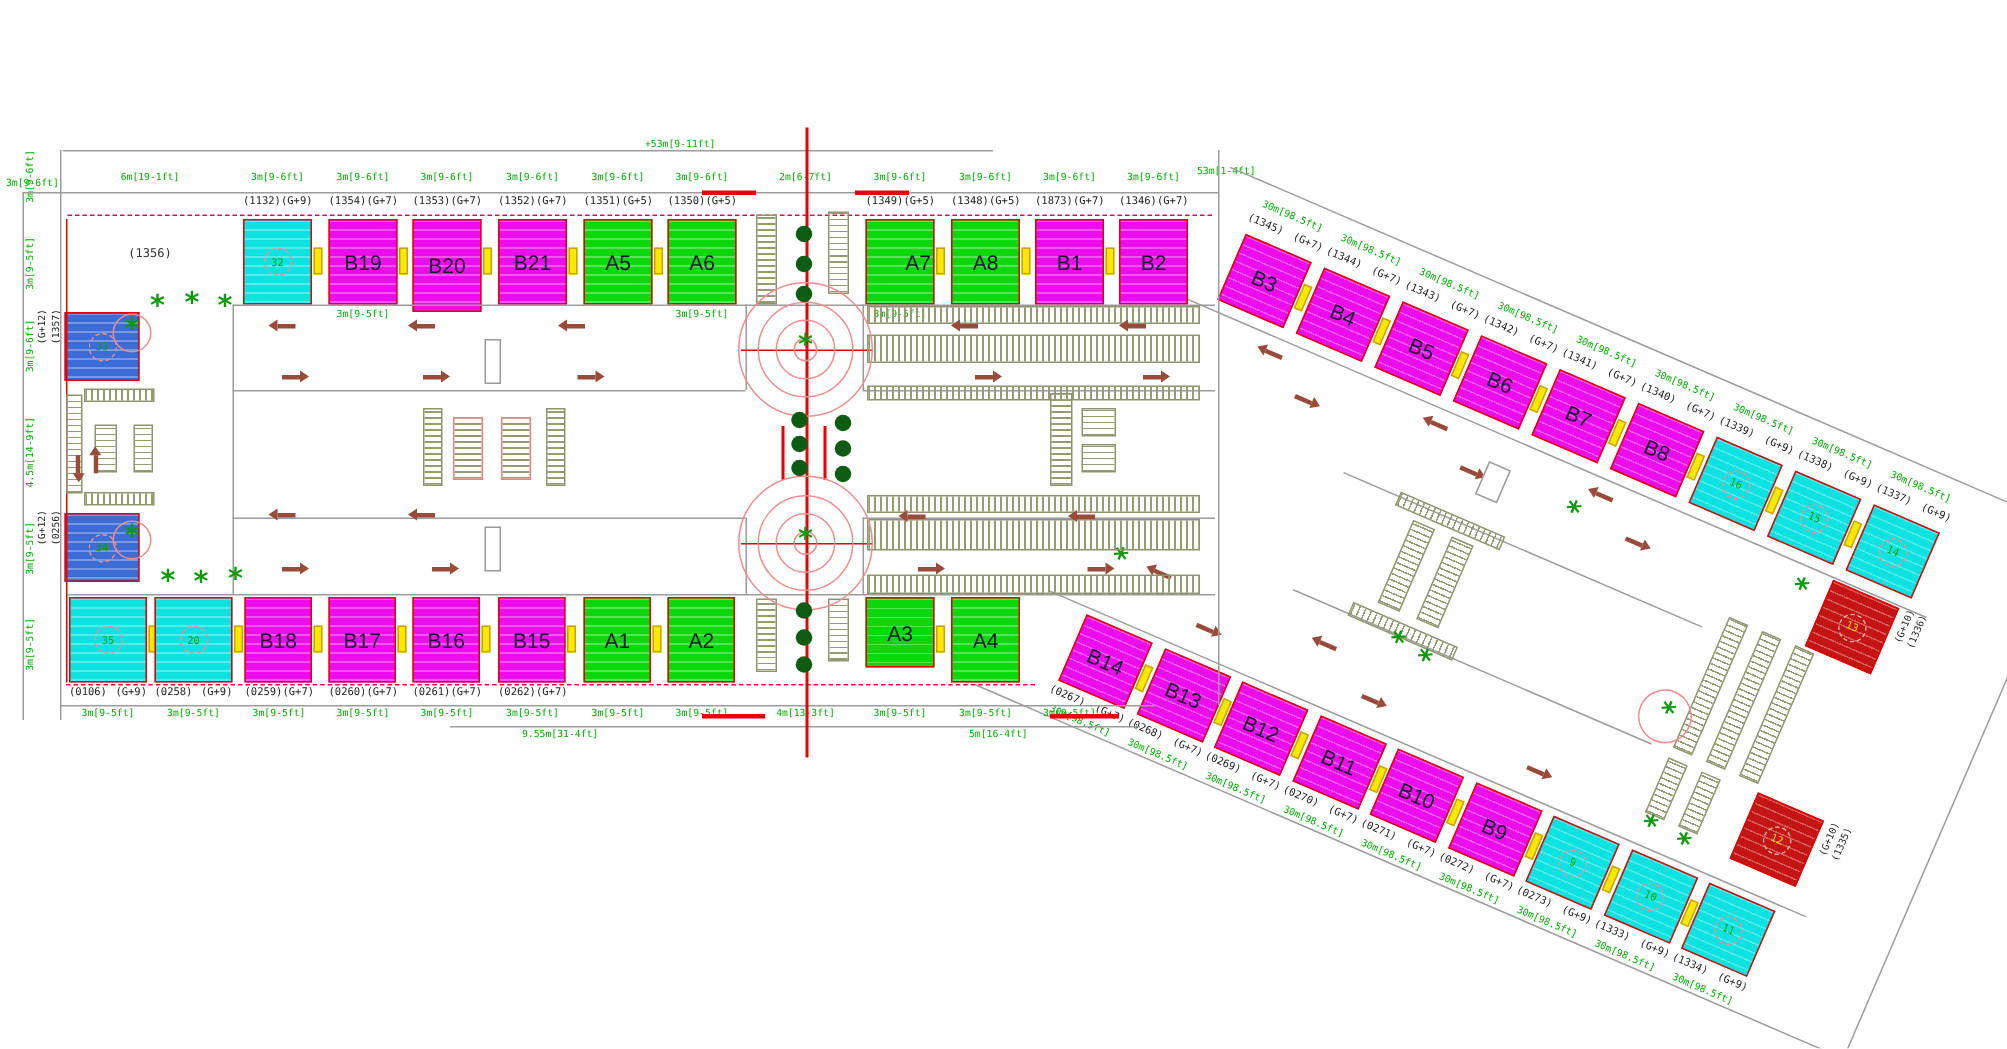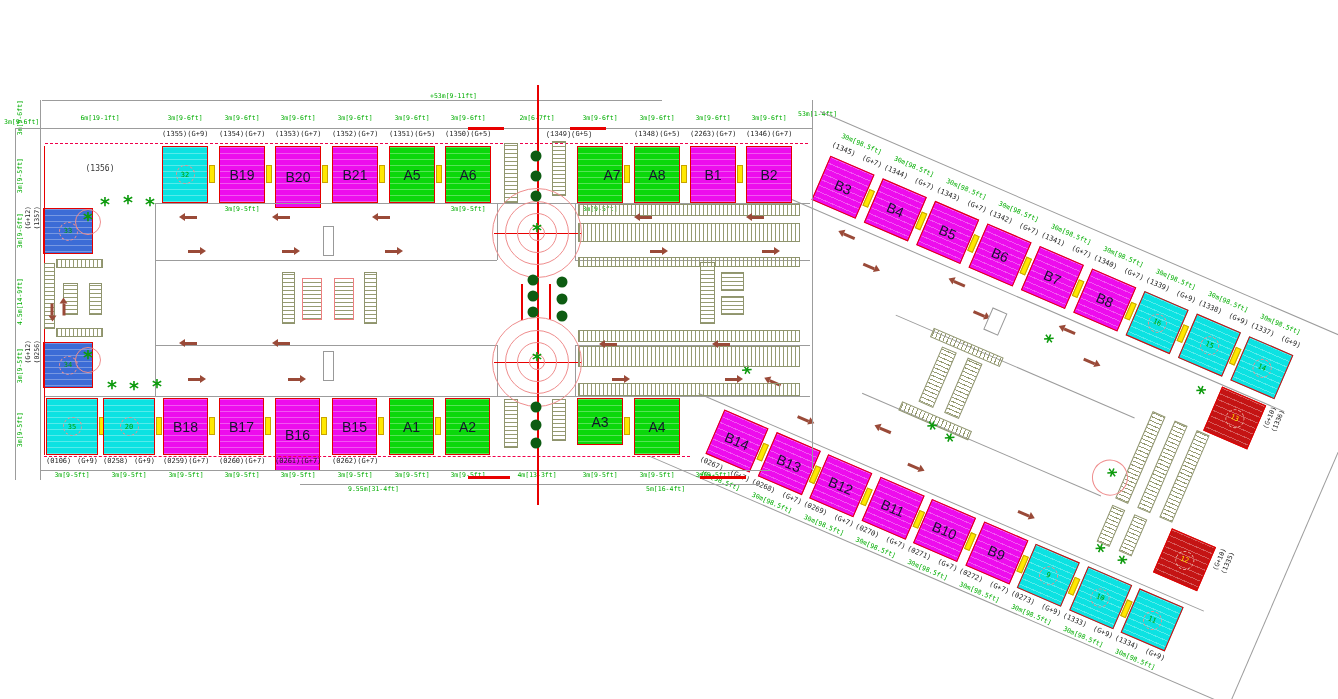--- a/index.html
+++ b/index.html
@@ -266,21 +266,21 @@
       <div class="palm" style="left: 455px; top: 272px;">*</div>
       <div class="palm" style="left: 460px; top: 85px;">*</div>
       <div class="planter" style="left: 236px; top: 86px; width: 16px; height: 24px;"></div>
       <div class="pring" style="left: 393px; top: 178px; width: 36px; height: 36px;"></div>
       <div class="palm" style="left: 411px; top: 196px;">*</div>
     </div>
 <div class="blk" style="left: 162px; top: 146px; width: 46px; height: 57px; background: repeating-linear-gradient(rgba(255, 255, 255, 0.3) 0px, rgba(255, 255, 255, 0.3) 1px, transparent 1px, transparent 6px) rgb(12, 226, 226);">
       <div class="circ">32</div>
     </div>
     <div class="lbl" style="left: 162px; top: 130px; width: 46px;">
-      <div>(1355)</div>
+      <div>(1132)</div>
       <div>(G+9)</div>
     </div>
     <div class="tab" style="left: 209px; top: 165px;"></div>
     <div class="blk" style="left: 219px; top: 146px; width: 46px; height: 57px; background: repeating-linear-gradient(rgba(255, 255, 255, 0.3) 0px, rgba(255, 255, 255, 0.3) 1px, transparent 1px, transparent 6px) rgb(237, 12, 237);">
       <div style="font: inherit;">B19</div>
     </div>
     <div class="lbl" style="left: 219px; top: 130px; width: 46px;">
       <div>(1354)</div>
       <div>(G+7)</div>
     </div>
@@ -312,38 +312,38 @@
     <div class="blk" style="left: 445px; top: 146px; width: 46px; height: 57px; background: repeating-linear-gradient(rgba(255, 255, 255, 0.3) 0px, rgba(255, 255, 255, 0.3) 1px, transparent 1px, transparent 6px) rgb(11, 216, 11);">
       <div style="font: inherit;">A6</div>
     </div>
     <div class="lbl" style="left: 445px; top: 130px; width: 46px;">
       <div>(1350)</div>
       <div>(G+5)</div>
     </div>
     <div class="blk" style="left: 577px; top: 146px; width: 46px; height: 57px; background: repeating-linear-gradient(rgba(255, 255, 255, 0.3) 0px, rgba(255, 255, 255, 0.3) 1px, transparent 1px, transparent 6px) rgb(11, 216, 11);">
       <div style="font: inherit; margin-left: 24px;">A7</div>
     </div>
-    <div class="lbl" style="left: 546px; top: 130px; width: 46px; font-family: Liberation Mono, monospace;">
+    <div class="lbl" style="left: 577px; top: 130px; width: 46px;">
       <div>(1349)</div>
       <div>(G+5)</div>
     </div>
     <div class="tab" style="left: 624px; top: 165px;"></div>
     <div class="blk" style="left: 634px; top: 146px; width: 46px; height: 57px; background: repeating-linear-gradient(rgba(255, 255, 255, 0.3) 0px, rgba(255, 255, 255, 0.3) 1px, transparent 1px, transparent 6px) rgb(11, 216, 11);">
       <div style="font: inherit;">A8</div>
     </div>
     <div class="lbl" style="left: 634px; top: 130px; width: 46px; align-items: flex-end;">
       <div>(1348)</div>
       <div>(G+5)</div>
     </div>
     <div class="tab" style="left: 681px; top: 165px;"></div>
     <div class="blk" style="left: 690px; top: 146px; width: 46px; height: 57px; background: repeating-linear-gradient(rgba(255, 255, 255, 0.3) 0px, rgba(255, 255, 255, 0.3) 1px, transparent 1px, transparent 6px) rgb(237, 12, 237);">
       <div style="font: inherit;">B1</div>
     </div>
     <div class="lbl" style="left: 690px; top: 130px; width: 46px;">
-      <div>(2263)</div>
+      <div>(1873)</div>
       <div>(G+7)</div>
     </div>
     <div class="tab" style="left: 737px; top: 165px;"></div>
     <div class="blk" style="left: 746px; top: 146px; width: 46px; height: 57px; background: repeating-linear-gradient(rgba(255, 255, 255, 0.3) 0px, rgba(255, 255, 255, 0.3) 1px, transparent 1px, transparent 6px) rgb(237, 12, 237);">
       <div style="font: inherit;">B2</div>
     </div>
     <div class="lbl" style="left: 746px; top: 130px; width: 46px;">
       <div>(1346)</div>
       <div>(G+7)</div>
     </div>
@@ -372,21 +372,21 @@
     </div>
     <div class="tab" style="left: 209px; top: 417px;"></div>
     <div class="blk" style="left: 219px; top: 398px; width: 45px; height: 57px; background: repeating-linear-gradient(rgba(255, 255, 255, 0.3) 0px, rgba(255, 255, 255, 0.3) 1px, transparent 1px, transparent 6px) rgb(237, 12, 237);">
       <div style="font: inherit;">B17</div>
     </div>
     <div class="lbl" style="left: 219px; top: 457px; width: 45px;">
       <div>(0260)</div>
       <div>(G+7)</div>
     </div>
     <div class="tab" style="left: 265px; top: 417px;"></div>
-    <div class="blk" style="left: 275px; top: 398px; width: 45px; height: 73px; background: repeating-linear-gradient(rgba(255, 255, 255, 0.3) 0px, rgba(255, 255, 255, 0.3) 1px, transparent 1px, transparent 6px) rgb(237, 12, 237);">
+    <div class="blk" style="left: 275px; top: 398px; width: 45px; height: 57px; background: repeating-linear-gradient(rgba(255, 255, 255, 0.3) 0px, rgba(255, 255, 255, 0.3) 1px, transparent 1px, transparent 6px) rgb(237, 12, 237);">
       <div style="font: inherit;">B16</div>
     </div>
     <div class="lbl" style="left: 275px; top: 457px; width: 45px;">
       <div>(0261)</div>
       <div>(G+7)</div>
     </div>
     <div class="tab" style="left: 321px; top: 417px;"></div>
     <div class="blk" style="left: 332px; top: 398px; width: 45px; height: 57px; background: repeating-linear-gradient(rgba(255, 255, 255, 0.3) 0px, rgba(255, 255, 255, 0.3) 1px, transparent 1px, transparent 6px) rgb(237, 12, 237);">
       <div style="font: inherit;">B15</div>
     </div>

